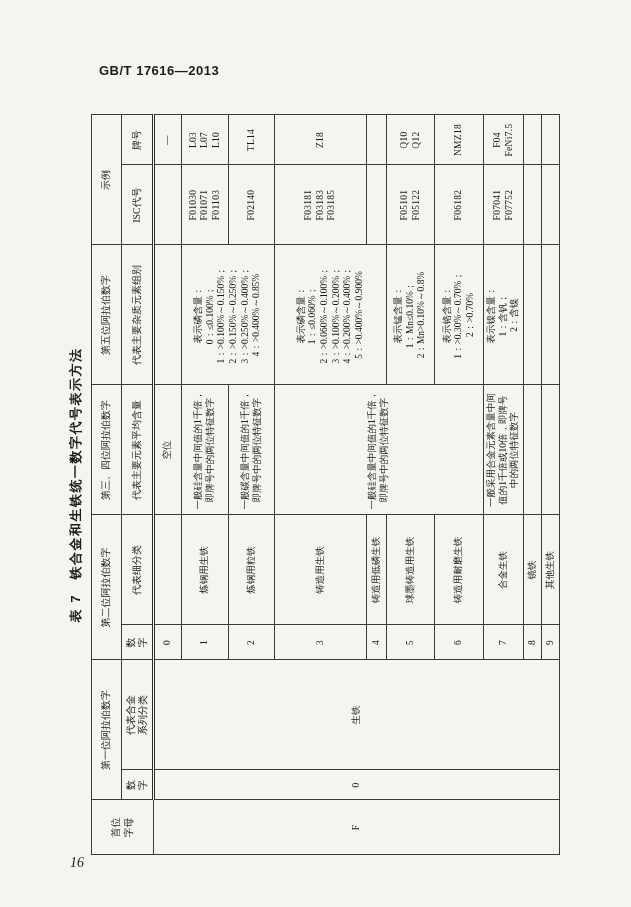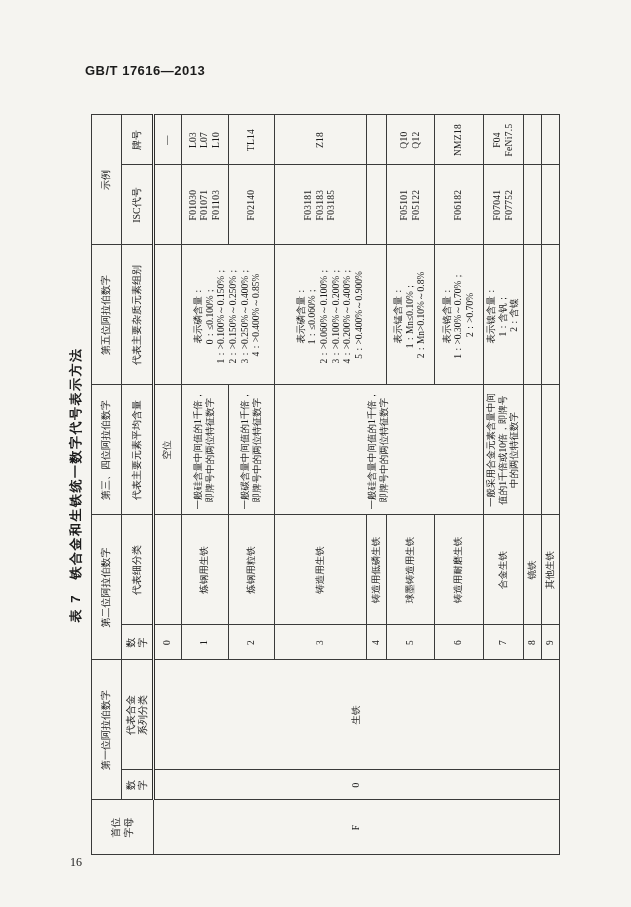--- a/index.html
+++ b/index.html
@@ -5,27 +5,28 @@
   html,body { margin:0; padding:0; }
   body {
     width:631px; height:907px;
     background:#f5f4f0;
     position:relative;
     font-family:"Liberation Serif","DejaVu Serif",serif;
     color:#1b1b1b;
     overflow:hidden;
   }
   .doc-code {
-    position:absolute; left:85px; top:63px;
+    position:absolute; left:99px; top:63px;
     font-family:"Liberation Sans","DejaVu Sans",sans-serif;
     font-weight:bold; font-size:13px; letter-spacing:0.5px;
   }
   .page-num {
     position:absolute; left:70px; top:855px;
-    font-size:12px;
+    font-size:14px;
+    font-style:italic;
   }
   
   .rot-wrap { position:absolute; left:56px; top:113px; width:510px; height:744px; }
   .rot {
     width:744px; height:510px;
     transform-origin:0 0;
     transform: rotate(-90deg) translateX(-744px);
   }
   .table-title {
     height:32px; width:740px; margin:0 auto 3px auto;

